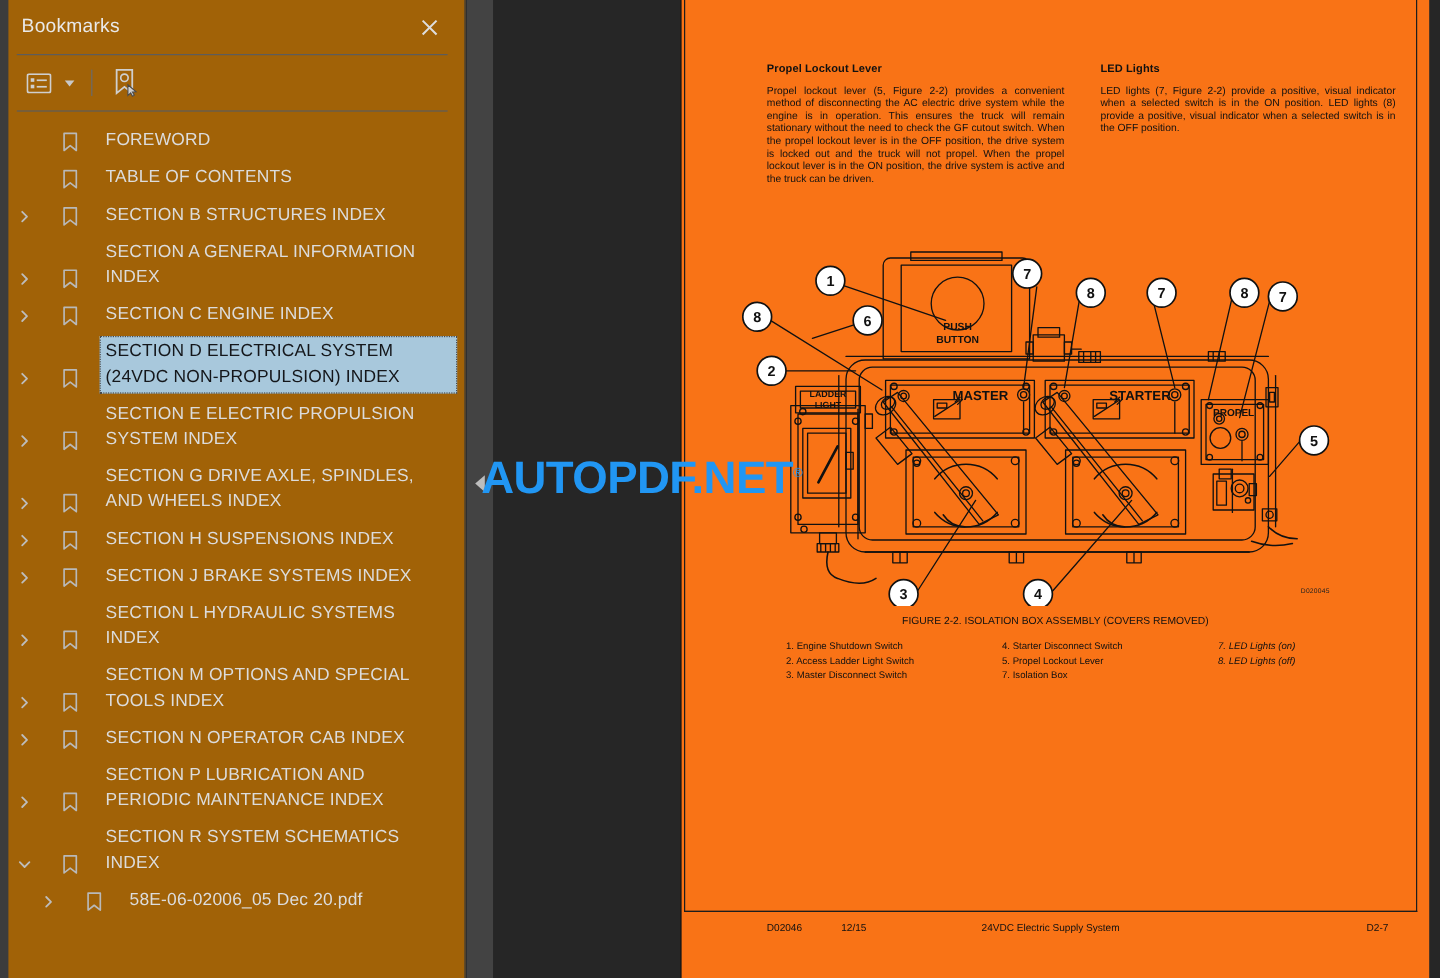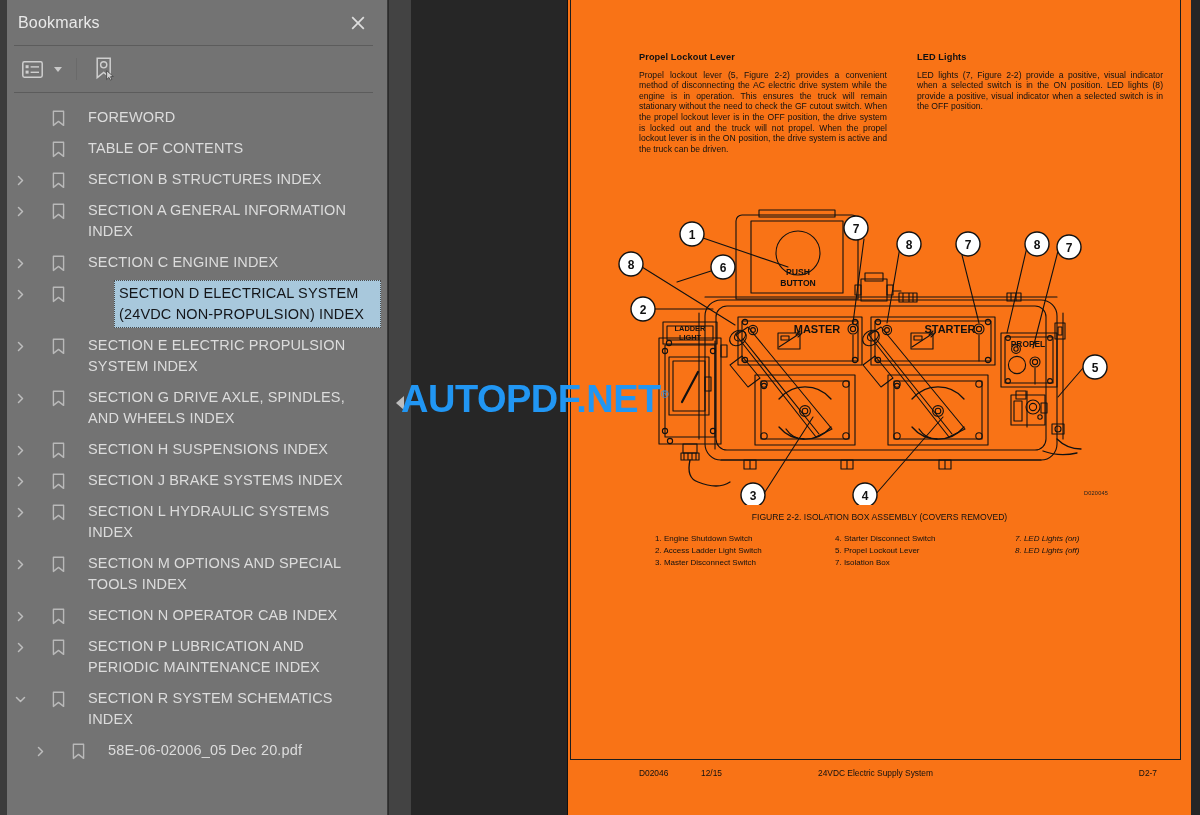--- a/index.html
+++ b/index.html
@@ -7,21 +7,21 @@
     width: 1200px; height: 815px;
     overflow: hidden;
     font-family: "Liberation Sans", sans-serif;
     background: #2b2b2b;
   }
   #app { position: relative; width: 1200px; height: 815px; display: flex; }
 
   
   #sidebar {
     width: 388px; height: 815px;
-    background: #737373;
+    background: #a16207;
     color: #e3e3e3;
     position: relative;
     flex: 0 0 388px;
     border-right: 1px solid #3a3a3a;
   }
   #sidebar-edge {
     position:absolute; left:0; top:0; width:7px; height:815px;
     background:#3c3c3c;
   }
   .panel-header {
@@ -46,21 +46,21 @@
   }
   .tb-sep { width:1px; height:22px; background:#6a6a6a; margin:0 8px; }
   .tb-rule { height:1px; background:#5c5c5c; margin: 0 14px 0 14px; }
 
   #bm-scroll {
     position:absolute; top:94px; left:7px; right:0; bottom:0;
     overflow:hidden;
     padding-top: 8px;
   }
   .bm-row {
-    display:flex; align-items:flex-start;
+    display:flex; align-items:flex-end;
     padding: 2px 6px 2px 0;
     min-height: 29px;
     cursor: pointer;
     gap: 12px;
   }
   .bm-twisty {
     flex: 0 0 26px; width:26px; height:26px;
     display:flex; align-items:center; justify-content:center;
     cursor:pointer; margin-top:1px;
   }
@@ -69,21 +69,21 @@
     display:flex; align-items:center; justify-content:center;
     margin-top:1px;
   }
   .bm-label {
     font-size: 14.5px; line-height: 21px; color: #dcdcdc;
     padding: 3px 4px 3px 5px; letter-spacing: .15px;
     max-width: 318px;
   }
   .bm-row.selected .bm-label {
     background: #a8c8dc; color: #14161a;
-    outline: 1px dotted #4a4a4a; outline-offset: -1px; margin-left: 31px;
+    outline: 1px dotted #4a4a4a; outline-offset: -1px;
   }
   .bm-row.child .bm-twisty { margin-left: 20px; }
   .bm-row.child .bm-label { font-size: 14.5px; }
 
   
   #splitter {
     position:absolute; left:389px; top:0; width:22px; height:815px;
     background:#434343;
   }
   #collapse-handle {

